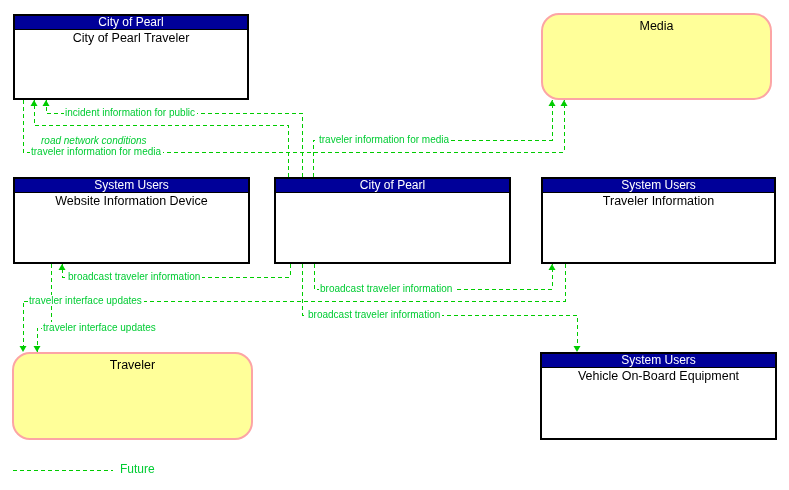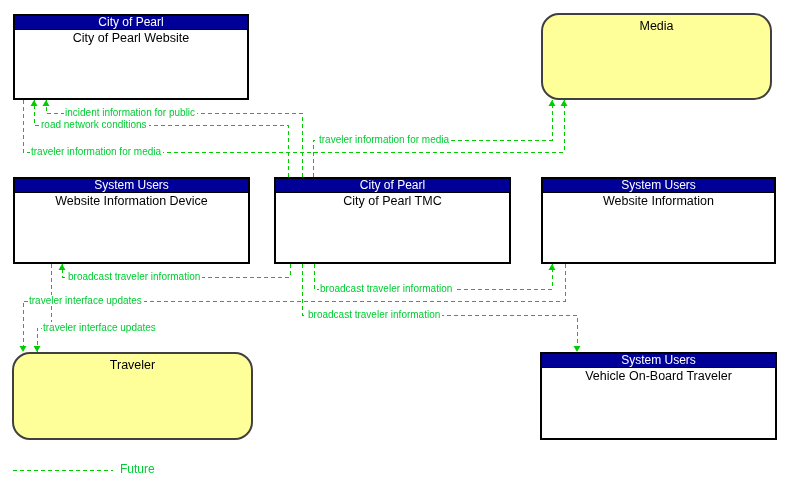--- a/index.html
+++ b/index.html
@@ -41,21 +41,21 @@
     color: var(--header-text, #ffffff);
     border-bottom: 1px solid #000000;
     height: 14px;
     line-height: 13px;
     text-align: center;
     font-size: 12px;
     overflow: hidden;
   }
   .entity.terminator {
     background: var(--terminator-bg, #FFFF99);
-    border: 2px solid #404040;
+    border: 2px solid #fca5a5;
     border-radius: 18px;
   }
   .entity-name {
     text-align: center;
     color: #000000;
     font-size: 12.5px;
     padding-top: 1px;
   }
   .entity.terminator .entity-name {
     padding-top: 4px;
@@ -108,48 +108,47 @@
       <polyline points="302,264 302,315 577,315 577,352" class="flow-line"></polyline>
       <polygon points="577,352 573.5,346 580.5,346" class="flow-arrow"></polygon>
       <polyline points="565,264 565,301 23,301 23,352" class="flow-line"></polyline>
       <polygon points="23,352 19.5,346 26.5,346" class="flow-arrow"></polygon>
       <polyline points="51,264 51,328 37,328 37,352" class="flow-line"></polyline>
       <polygon points="37,352 33.5,346 40.5,346" class="flow-arrow"></polygon>
     </svg>
   <div id="entity-layer">
       <div class="entity subsystem" style="left: 13px; top: 14px; width: 236px; height: 86px;">
         <div class="entity-header">City of Pearl</div>
-        <div class="entity-name">City of Pearl Website</div>
+        <div class="entity-name">City of Pearl Traveler</div>
       </div>
       <div class="entity terminator" style="left: 541px; top: 13px; width: 231px; height: 87px;">
         <div class="entity-name">Media</div>
       </div>
       <div class="entity subsystem" style="left: 13px; top: 177px; width: 237px; height: 87px;">
         <div class="entity-header">System Users</div>
         <div class="entity-name">Website Information Device</div>
       </div>
       <div class="entity subsystem" style="left: 274px; top: 177px; width: 237px; height: 87px;">
         <div class="entity-header">City of Pearl</div>
-        <div class="entity-name">City of Pearl TMC</div>
       </div>
       <div class="entity subsystem" style="left: 541px; top: 177px; width: 235px; height: 87px;">
         <div class="entity-header">System Users</div>
-        <div class="entity-name">Website Information</div>
+        <div class="entity-name">Traveler Information</div>
       </div>
       <div class="entity terminator" style="left: 12px; top: 352px; width: 241px; height: 88px;">
         <div class="entity-name">Traveler</div>
       </div>
       <div class="entity subsystem" style="left: 540px; top: 352px; width: 237px; height: 88px;">
         <div class="entity-header">System Users</div>
-        <div class="entity-name">Vehicle On-Board Traveler</div>
+        <div class="entity-name">Vehicle On-Board Equipment</div>
       </div>
     </div>
   <div id="label-layer">
       <span class="flow-label" style="left: 64px; top: 107px;">incident information for public</span>
-      <span class="flow-label" style="left: 40px; top: 119px;">road network conditions</span>
+      <span class="flow-label" style="left: 40px; top: 135px; font-style: italic;">road network conditions</span>
       <span class="flow-label" style="left: 318px; top: 134px;">traveler information for media</span>
       <span class="flow-label" style="left: 30px; top: 146px;">traveler information for media</span>
       <span class="flow-label" style="left: 67px; top: 271px;">broadcast traveler information</span>
       <span class="flow-label" style="left: 319px; top: 283px;">broadcast traveler information</span>
       <span class="flow-label" style="left: 307px; top: 309px;">broadcast traveler information</span>
       <span class="flow-label" style="left: 28px; top: 295px;">traveler interface updates</span>
       <span class="flow-label" style="left: 42px; top: 322px;">traveler interface updates</span>
     </div>
   <div class="legend-line"></div>
   <div class="legend-text">Future</div>

